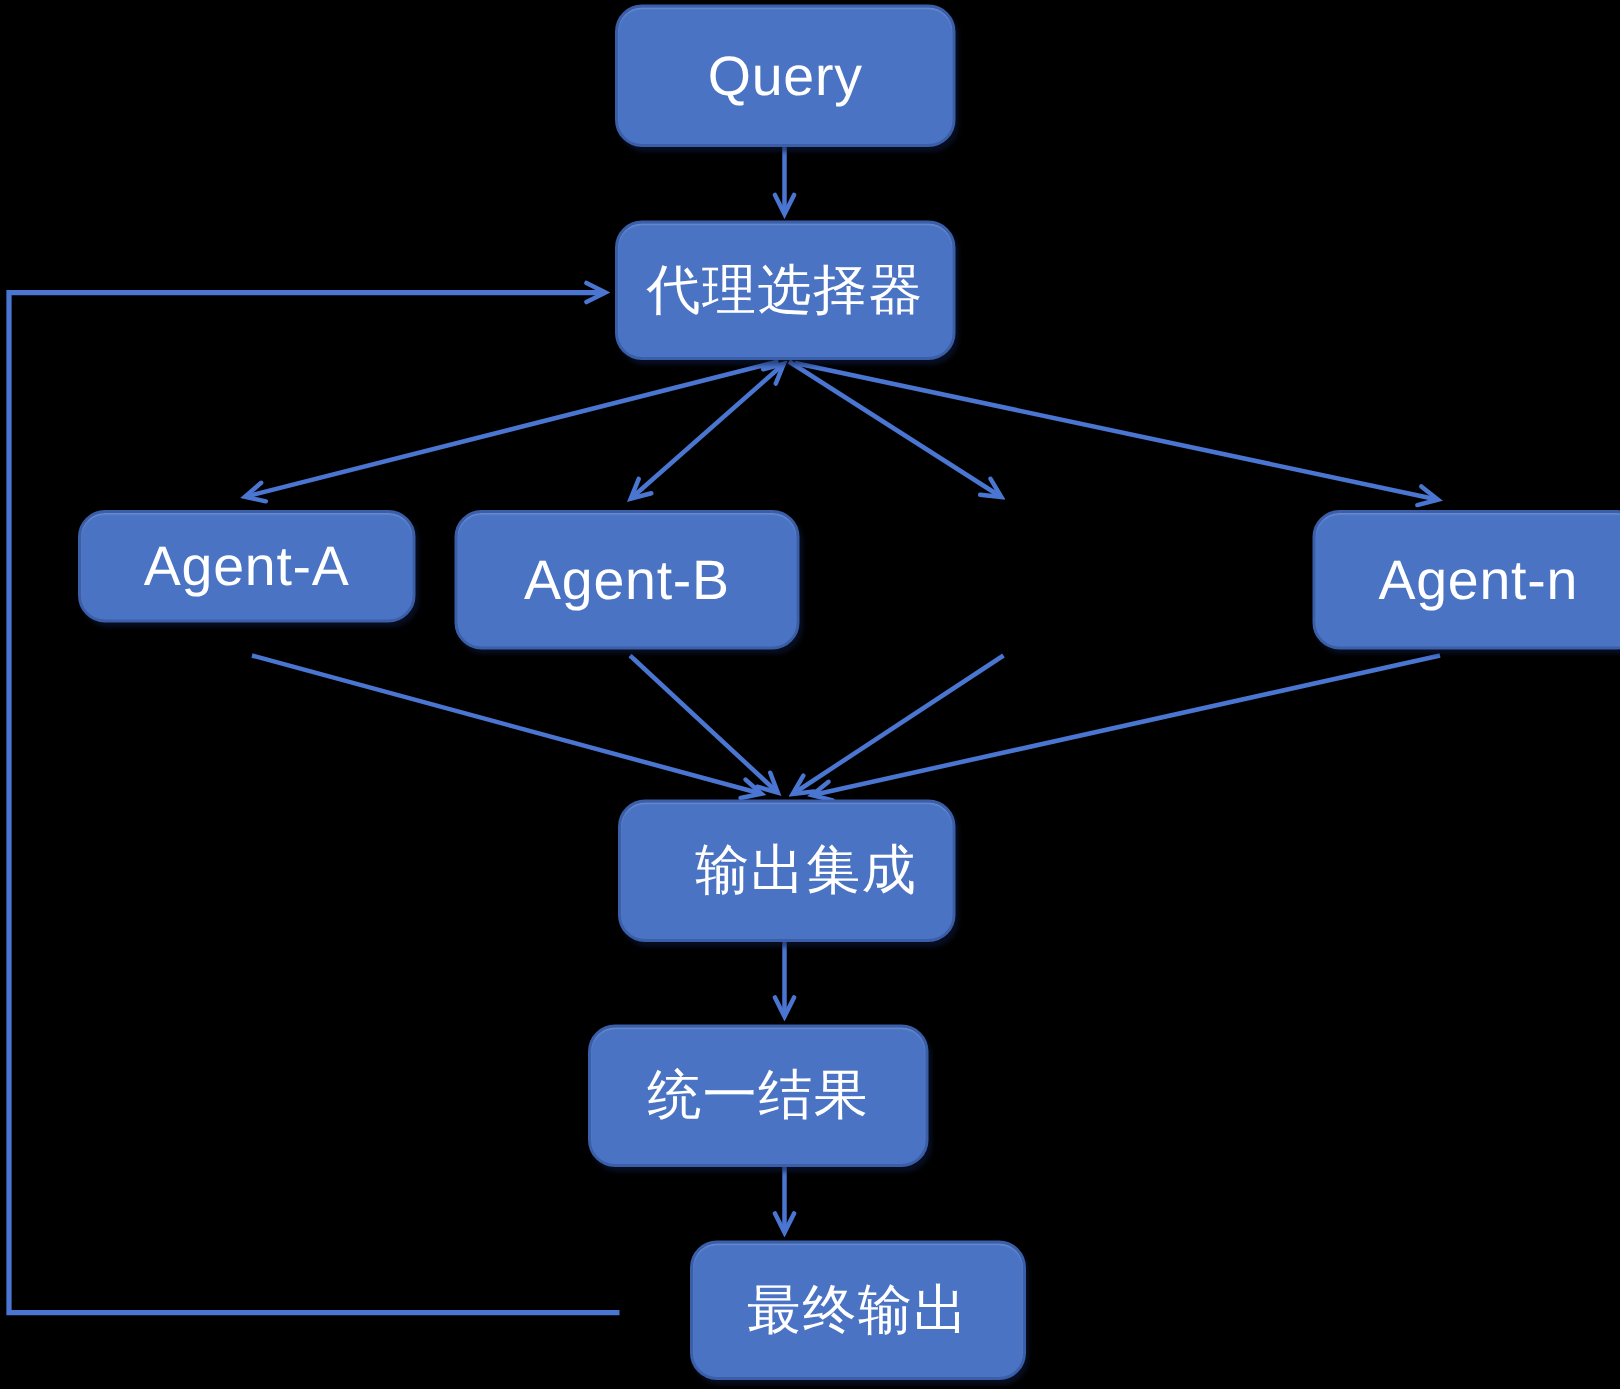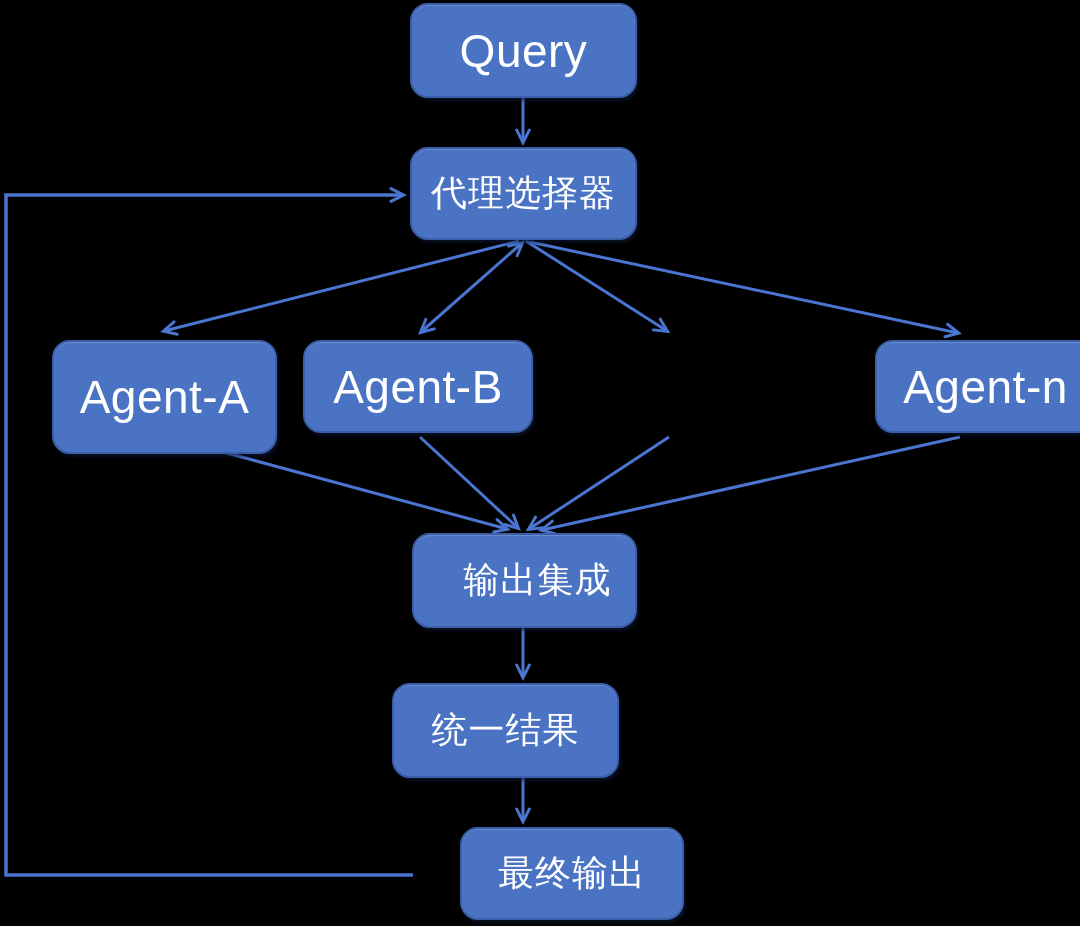--- a/index.html
+++ b/index.html
@@ -40,35 +40,35 @@
     box-sizing: border-box;
     display: flex;
     align-items: center;
     justify-content: center;
     color: var(--text, #ffffff);
     box-shadow: inset 0 1px 1px rgba(255,255,255,0.18), 2px 3px 3px rgba(15,25,60,0.55);
   }
   .node .label { white-space: nowrap; }
   .latin .label {
     font-family: "Liberation Sans", sans-serif;
-    font-size: 46px;
+    font-size: 37px;
     font-weight: 400;
     letter-spacing: 0.5px;
     text-align: center;
   }
   .cjk .label {
     font-family: "Liberation Serif", "DejaVu Serif", serif;
     font-size: 36px;
     font-weight: 400;
     letter-spacing: 1px;
   }
   
   #node-query            { left: 410px; top: 3px;   width: 227px; height: 95px; }
   #node-agent-selector   { left: 410px; top: 147px; width: 227px; height: 93px; text-align: right; }
-  #node-agent-a          { left: 52px;  top: 340px; width: 225px; height: 114px; }
+  #node-agent-a          { left: 52px;  top: 340px; width: 225px; height: 75px; }
   #node-agent-b          { left: 303px; top: 340px; width: 230px; height: 93px; }
   #node-agent-c          { left: 558px; top: 340px; width: 222px; height: 93px; }
   #node-agent-n          { left: 852px; top: 340px; width: 221px; height: 93px; margin-left: 23px; }
   #node-output-integration { left: 412px; top: 533px; width: 225px; height: 95px; padding-left: 26px; }
   #node-unified-result   { left: 392px; top: 683px; width: 227px; height: 95px; }
   #node-final-output     { left: 413px; top: 827px; width: 224px; height: 93px; margin-left: 47px; }
 </style>
 </head>
 <body>
 

